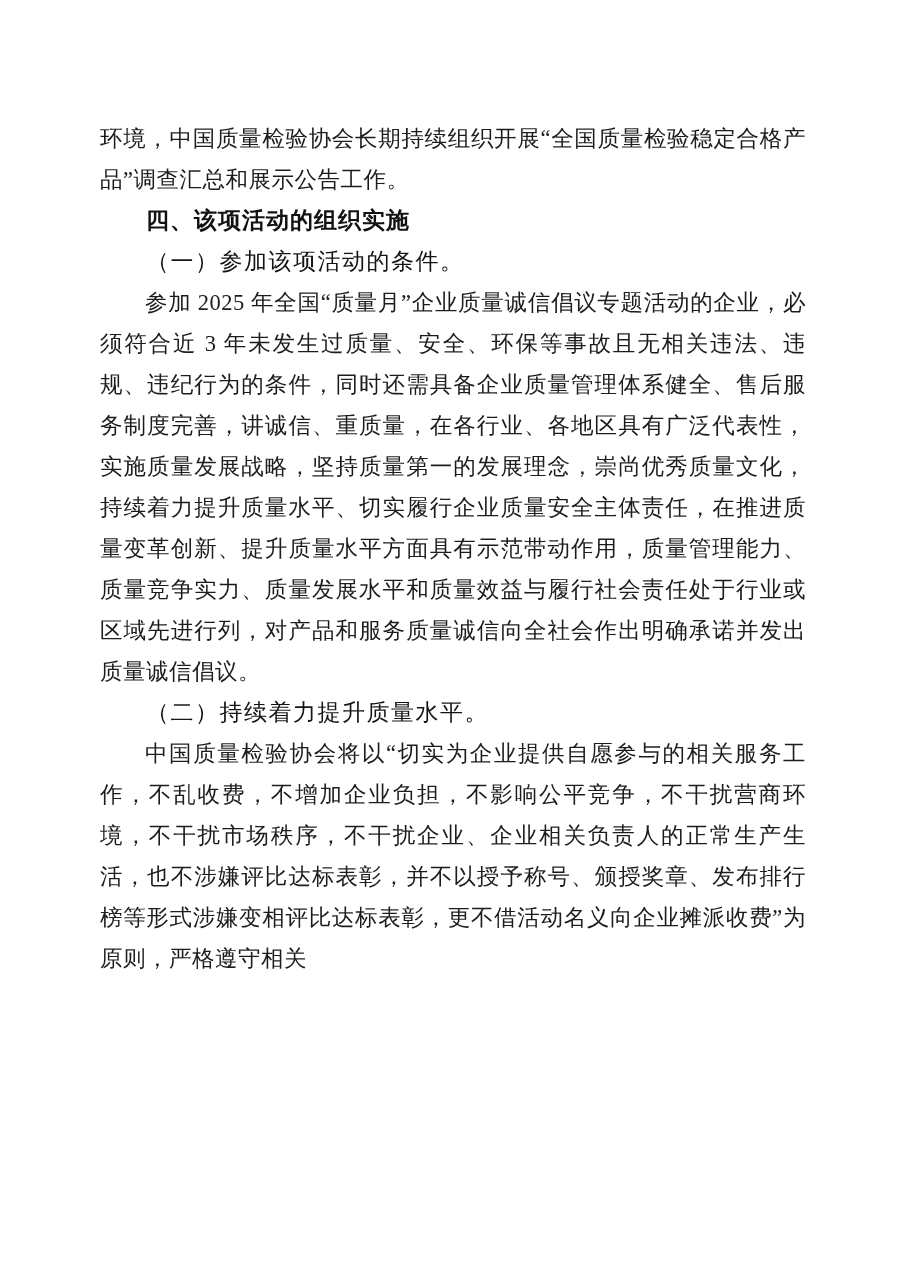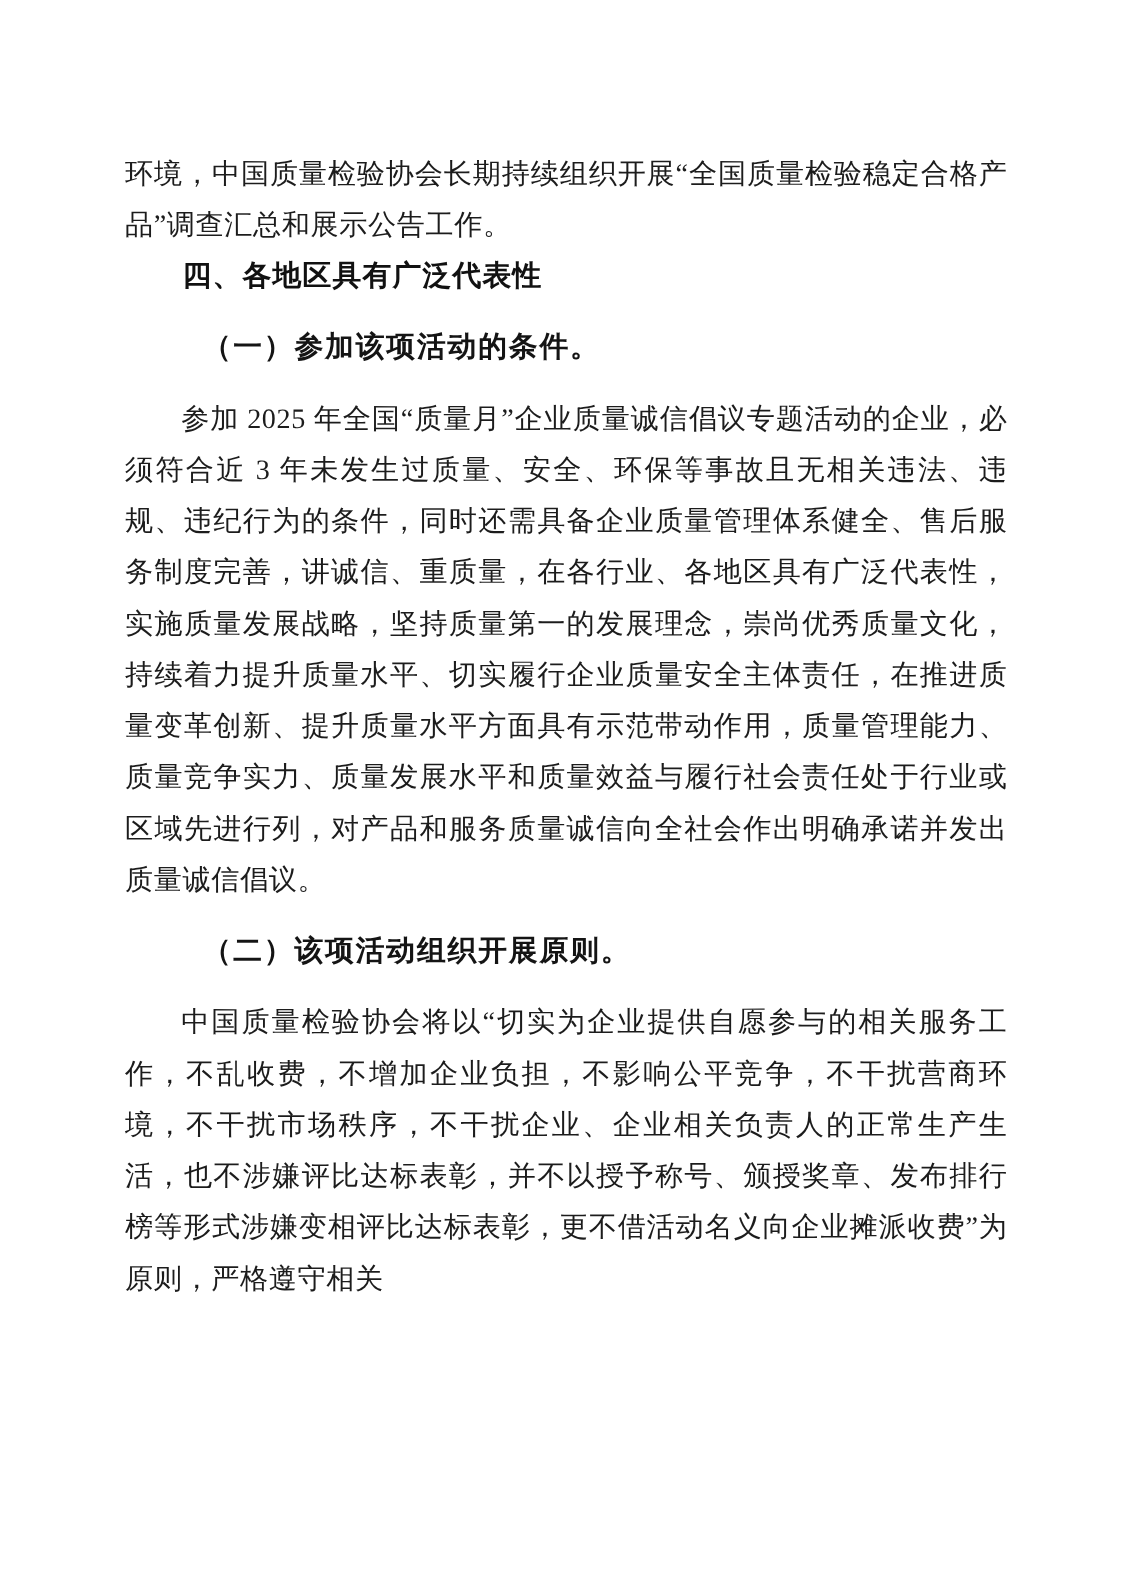--- a/index.html
+++ b/index.html
@@ -37,23 +37,23 @@
     margin: 0;
     font-family: "Liberation Sans", "DejaVu Sans", sans-serif;
     font-weight: 700;
     font-size: 23px;
     line-height: 41px;
     text-indent: 2em;
     letter-spacing: 1px;
     color: #111111;
   }
   .subsection-heading {
-    margin: 16px;
+    margin: 0;
     font-family: "Liberation Serif", "DejaVu Serif", serif;
-    font-weight: 700;
+    font-weight: 400;
     font-size: 23px;
     line-height: 41px;
     text-indent: 2em;
     letter-spacing: 1.5px;
     color: #141414;
   }
   .page-footer {
     position: absolute;
     top: 1148px;
     right: 130px;
@@ -62,21 +62,21 @@
     color: #1c1c1c;
     font-family: "Liberation Serif", "DejaVu Serif", serif;
   }
 </style>
 </head>
 <body>
 
 <div class="page">
   <div class="content">
     <p class="body-par">环境，中国质量检验协会长期持续组织开展“全国质量检验稳定合格产品”调查汇总和展示公告工作。</p>
-    <h2 class="section-heading">四、各地区具有广泛代表性</h2>
+    <h2 class="section-heading">四、该项活动的组织实施</h2>
     <h3 class="subsection-heading">（一）参加该项活动的条件。</h3>
     <p class="body-par indent-2">参加 2025 年全国“质量月”企业质量诚信倡议专题活动的企业，必须符合近 3 年未发生过质量、安全、环保等事故且无相关违法、违规、违纪行为的条件，同时还需具备企业质量管理体系健全、售后服务制度完善，讲诚信、重质量，在各行业、各地区具有广泛代表性，实施质量发展战略，坚持质量第一的发展理念，崇尚优秀质量文化，持续着力提升质量水平、切实履行企业质量安全主体责任，在推进质量变革创新、提升质量水平方面具有示范带动作用，质量管理能力、质量竞争实力、质量发展水平和质量效益与履行社会责任处于行业或区域先进行列，对产品和服务质量诚信向全社会作出明确承诺并发出质量诚信倡议。</p>
-    <h3 class="subsection-heading">（二）该项活动组织开展原则。</h3>
+    <h3 class="subsection-heading">（二）持续着力提升质量水平。</h3>
     <p class="body-par indent-2">中国质量检验协会将以“切实为企业提供自愿参与的相关服务工作，不乱收费，不增加企业负担，不影响公平竞争，不干扰营商环境，不干扰市场秩序，不干扰企业、企业相关负责人的正常生产生活，也不涉嫌评比达标表彰，并不以授予称号、颁授奖章、发布排行榜等形式涉嫌变相评比达标表彰，更不借活动名义向企业摊派收费”为原则，严格遵守相关</p>
   </div>
 
   <div class="page-footer">— 2 —</div>
 </div>
 
 </body></html>

